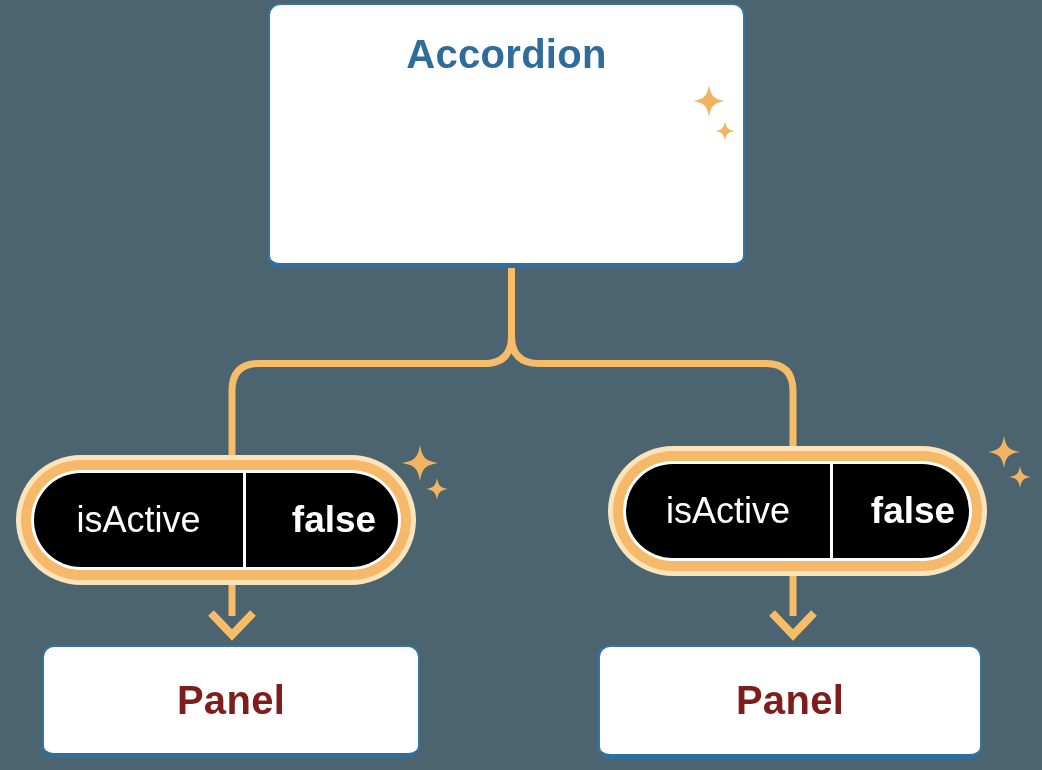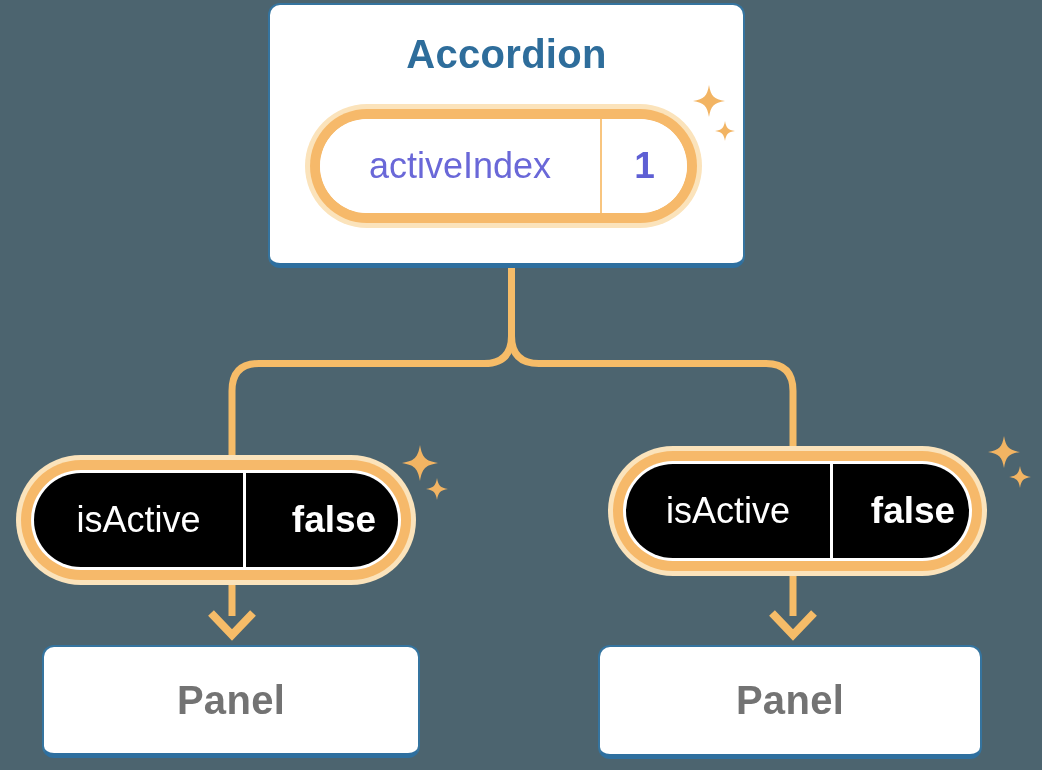--- a/index.html
+++ b/index.html
@@ -35,21 +35,21 @@
     letter-spacing:0.3px;
     color:#2e6d9b;
     line-height:44px;
   }
   .card.panel {
     display:flex; align-items:center; justify-content:center;
   }
   .card.panel-left  { left:42px;  top:645px; width:378px; height:113px; }
   .card.panel-right { left:598px; top:645px; width:384px; height:114px; }
   .panel-title {
-    font-size:40px; font-weight:600; letter-spacing:0.3px; color:#737373;
+    font-size:40px; font-weight:600; letter-spacing:0.3px; color:#7f1d1d;
   }
 
   
   .pill {
     position:absolute;
     background:#fbe3bb;          
     border-radius:999px;
     padding:5px;
     box-sizing:border-box;
   }
@@ -113,31 +113,20 @@
     </g>
     <g fill="none" stroke="#f6bc68" stroke-width="8">
       <path d="M211 613 L232 635 L253 613"></path>
       <path d="M772 613 L793 635 L814 613"></path>
     </g>
   </svg>
 
   <div class="card accordion">
     <div class="card-title">Accordion</div>
 
-    <div class="pill state-pill">
-      <div class="pill-ring">
-        <div class="pill-body">
-          <div class="pill-core white">
-            <div class="seg seg-label">activeIndex</div>
-            <div class="divider orange"></div>
-            <div class="seg seg-value seg-flex">1</div>
-          </div>
-        </div>
-      </div>
-    </div>
   </div>
 
   <div class="pill prop-pill-left">
     <div class="pill-ring">
       <div class="pill-body padded">
         <div class="pill-core purple">
           <div class="seg seg-label">isActive</div>
           <div class="divider white"></div>
           <div class="seg seg-value seg-flex">false</div>
         </div>

